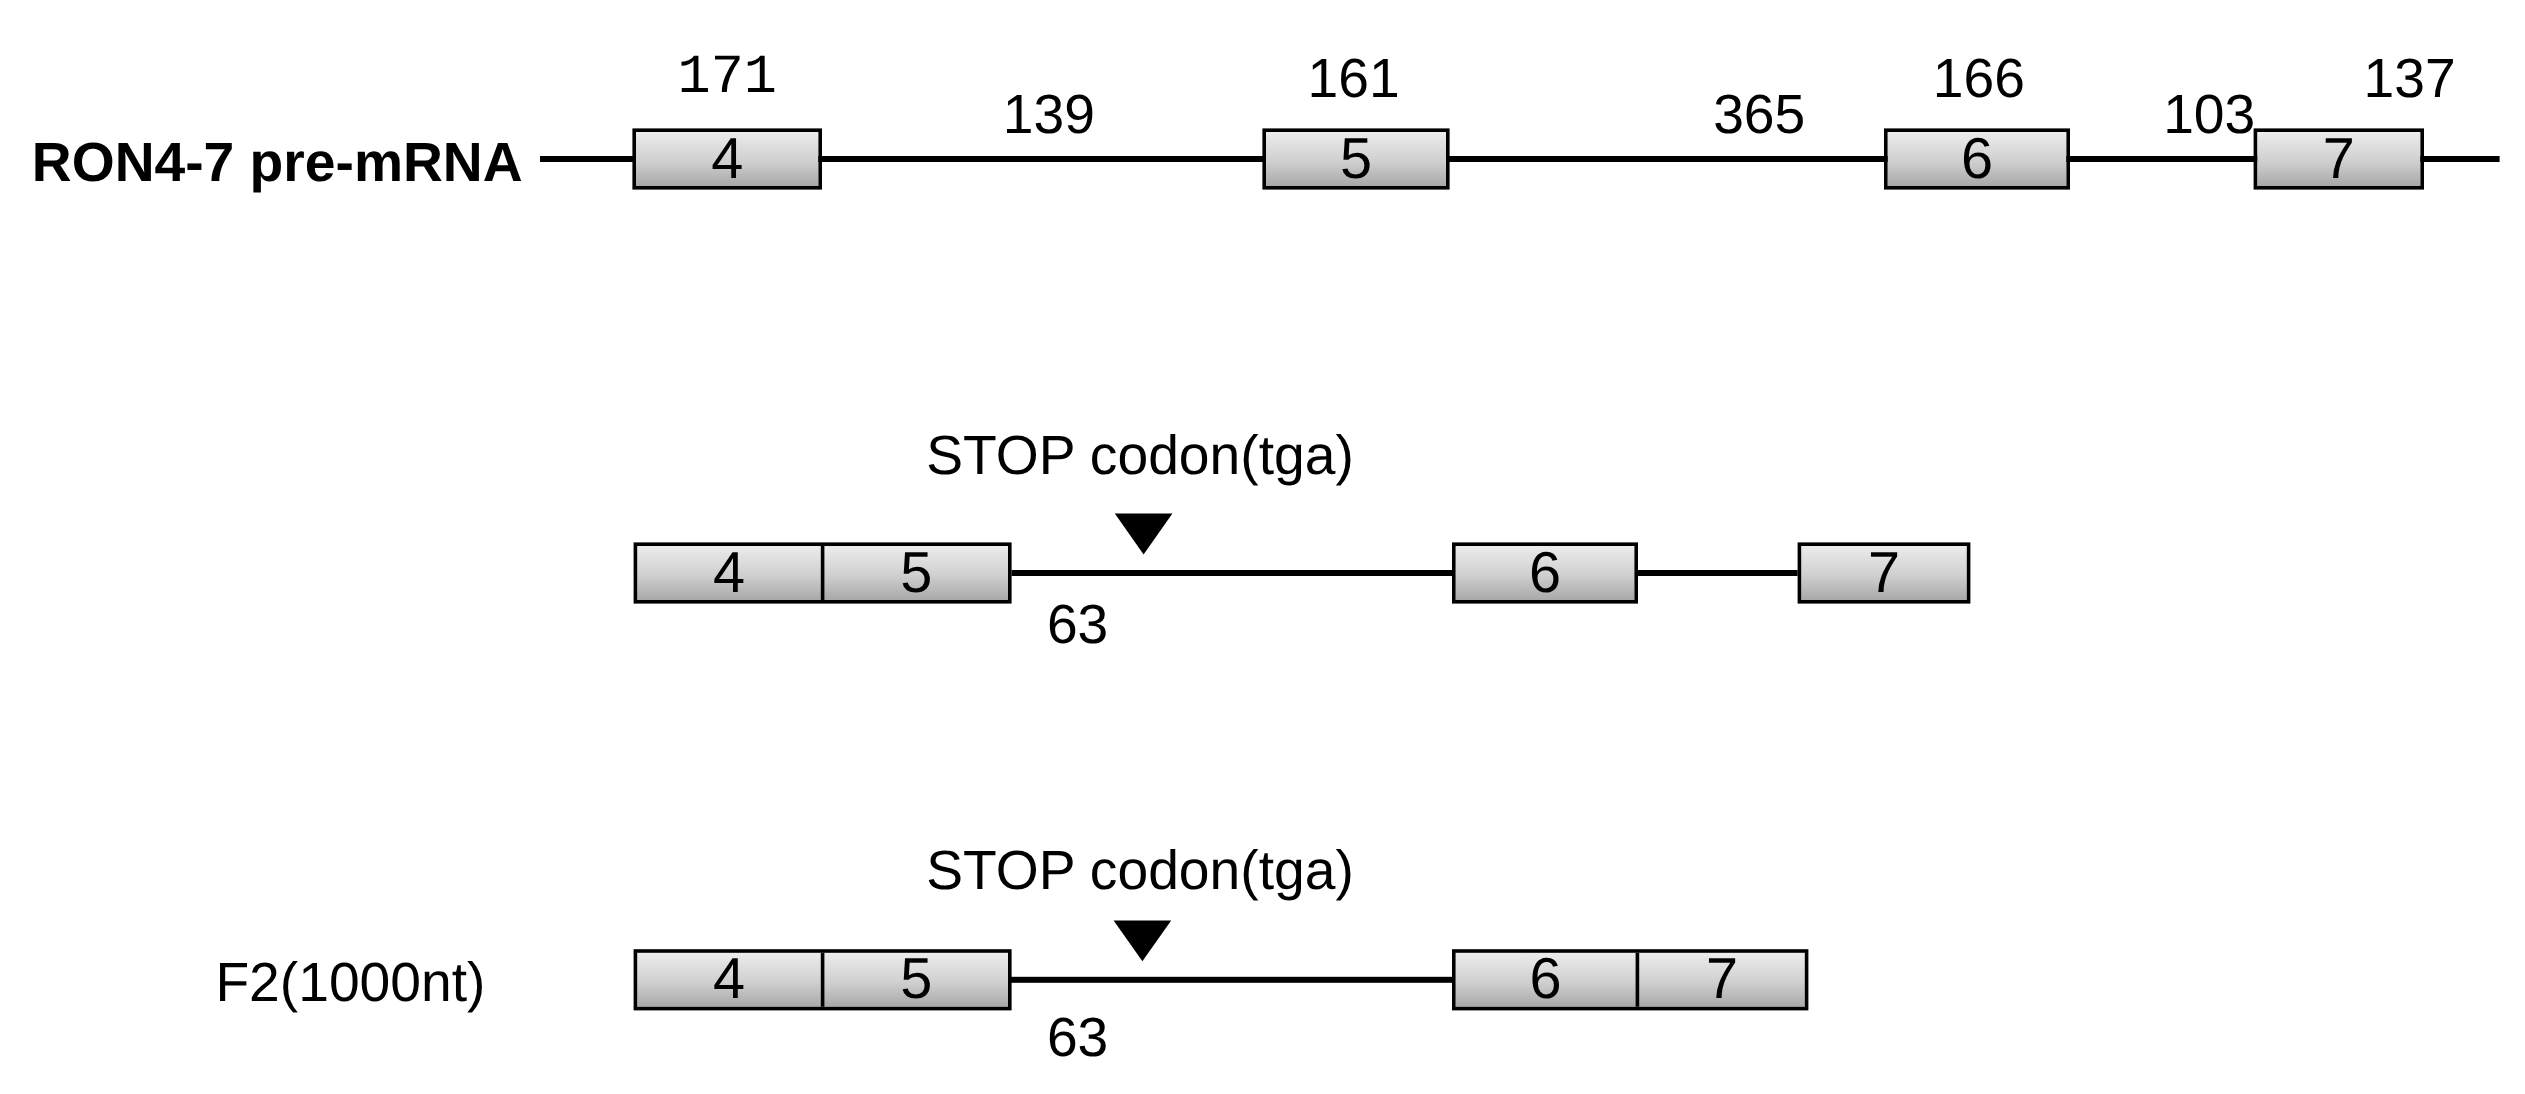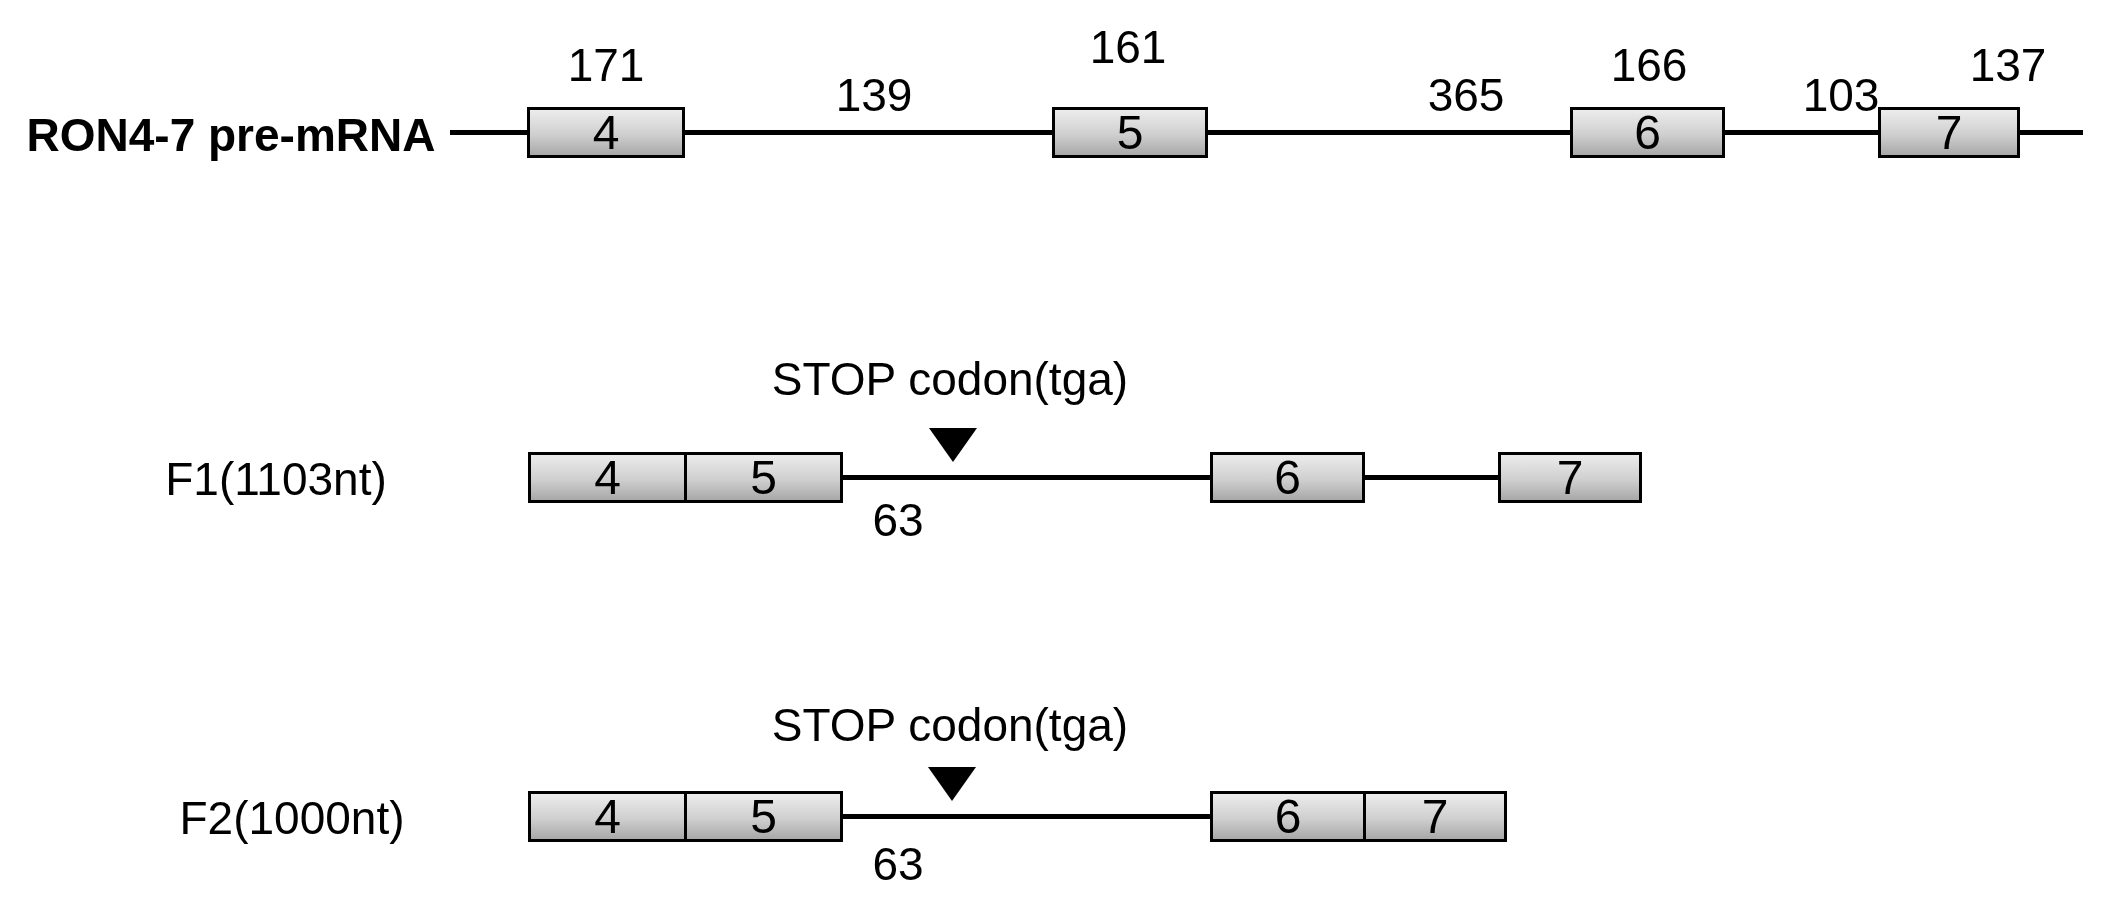--- a/index.html
+++ b/index.html
@@ -69,43 +69,42 @@
 </style>
 </head>
 <body>
 
 <div class="canvas">
 
   <div class="t" style="left:231px;top:112px;font-weight:bold;">RON4-7 pre-mRNA</div>
 
   <div class="seg" style="left:450px;top:130px;width:1633px;"></div>
 
-  <div class="t" style="left:606px;top:42px;">171</div>
-  <div class="t" style="left:1128px;top:24px;">161</div>
+  <div class="t" style="left:606px;top:42px;font-family:Liberation Mono, monospace;">171</div>
+  <div class="t" style="left:1128px;top:42px;">161</div>
   <div class="t" style="left:1649px;top:42px;text-align:right;">166</div>
   <div class="t" style="left:1960px;top:42px;margin-left:48px;">137</div>
 
   <div class="t" style="left:874px;top:72px;">139</div>
   <div class="t" style="left:1450px;top:72px;margin-left:16px;">365</div>
   <div class="t" style="left:1841px;top:72px;">103</div>
 
   <div class="box" style="left:527px;top:107px;width:158px;">
     <span>4</span>
   </div>
   <div class="box" style="left:1052px;top:107px;width:156px;">
     <span>5</span>
   </div>
   <div class="box" style="left:1570px;top:107px;width:155px;">
     <span>6</span>
   </div>
   <div class="box" style="left:1878px;top:107px;width:142px;">
     <span>7</span>
   </div>
 
-  <div class="t" style="left:276px;top:456px;">F1(1103nt)</div>
 
   <div class="t" style="left:950px;top:356px;">STOP codon(tga)</div>
   <div class="tri" style="left:929px;top:428px;"></div>
 
   <div class="grp" style="left:528px;top:452px;width:315px;">
     <div class="cell" style="width:153px;flex:0 0 auto;">4</div>
     <div class="cell">5</div>
   </div>
 
   <div class="seg" style="left:843px;top:475px;width:367px;"></div>

